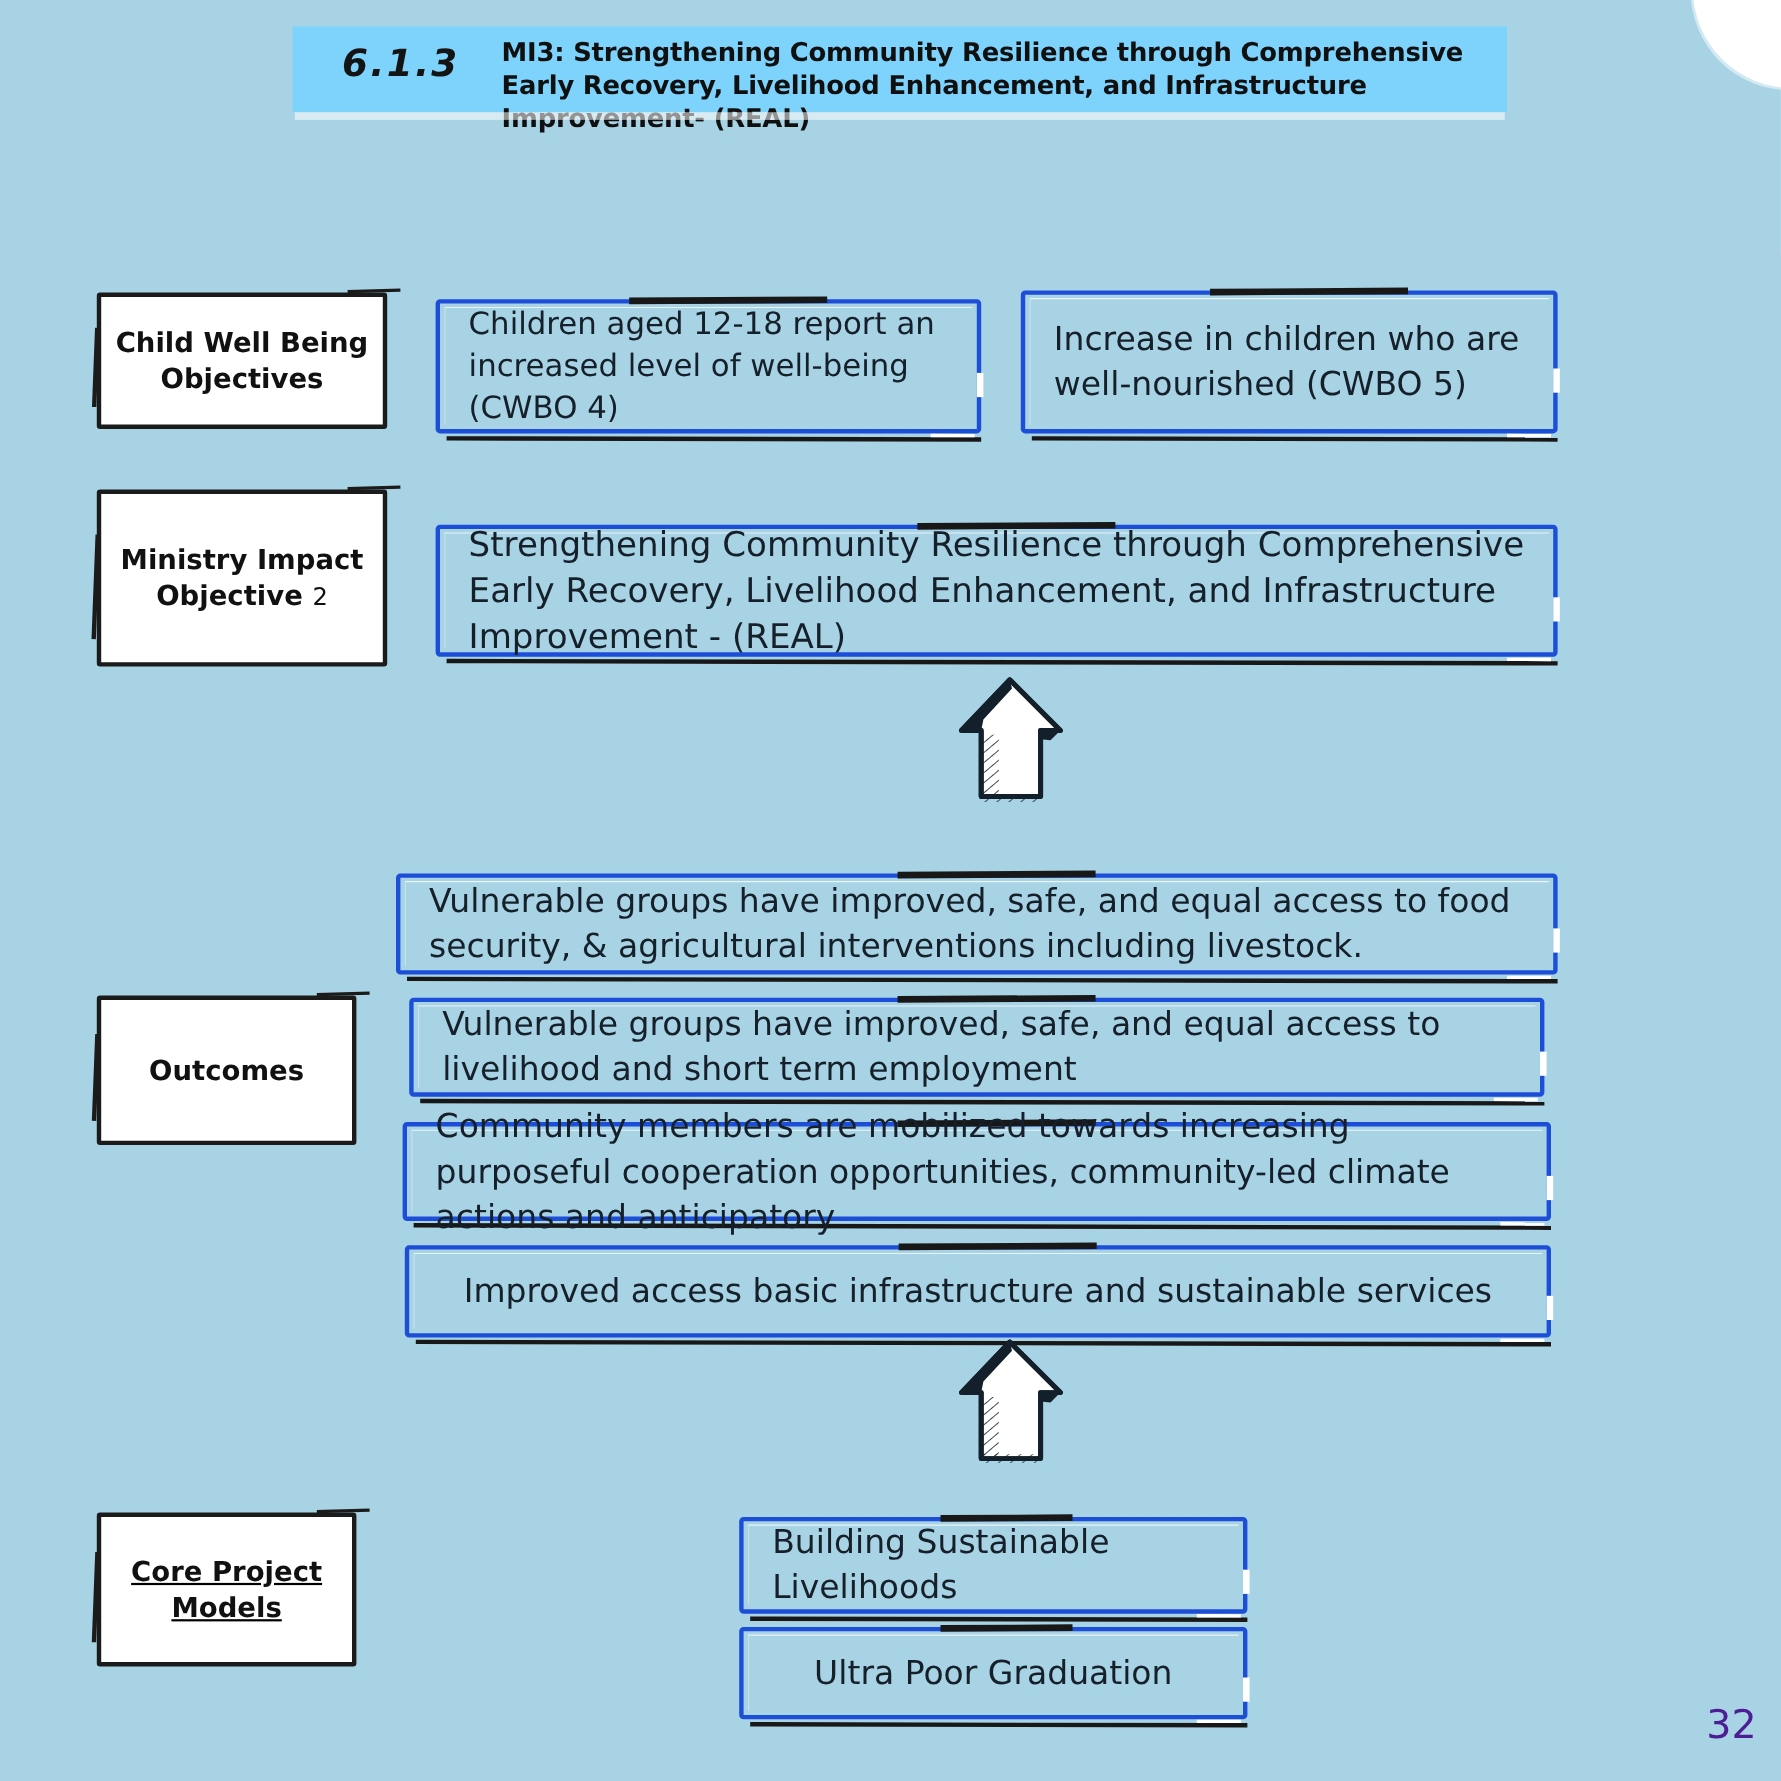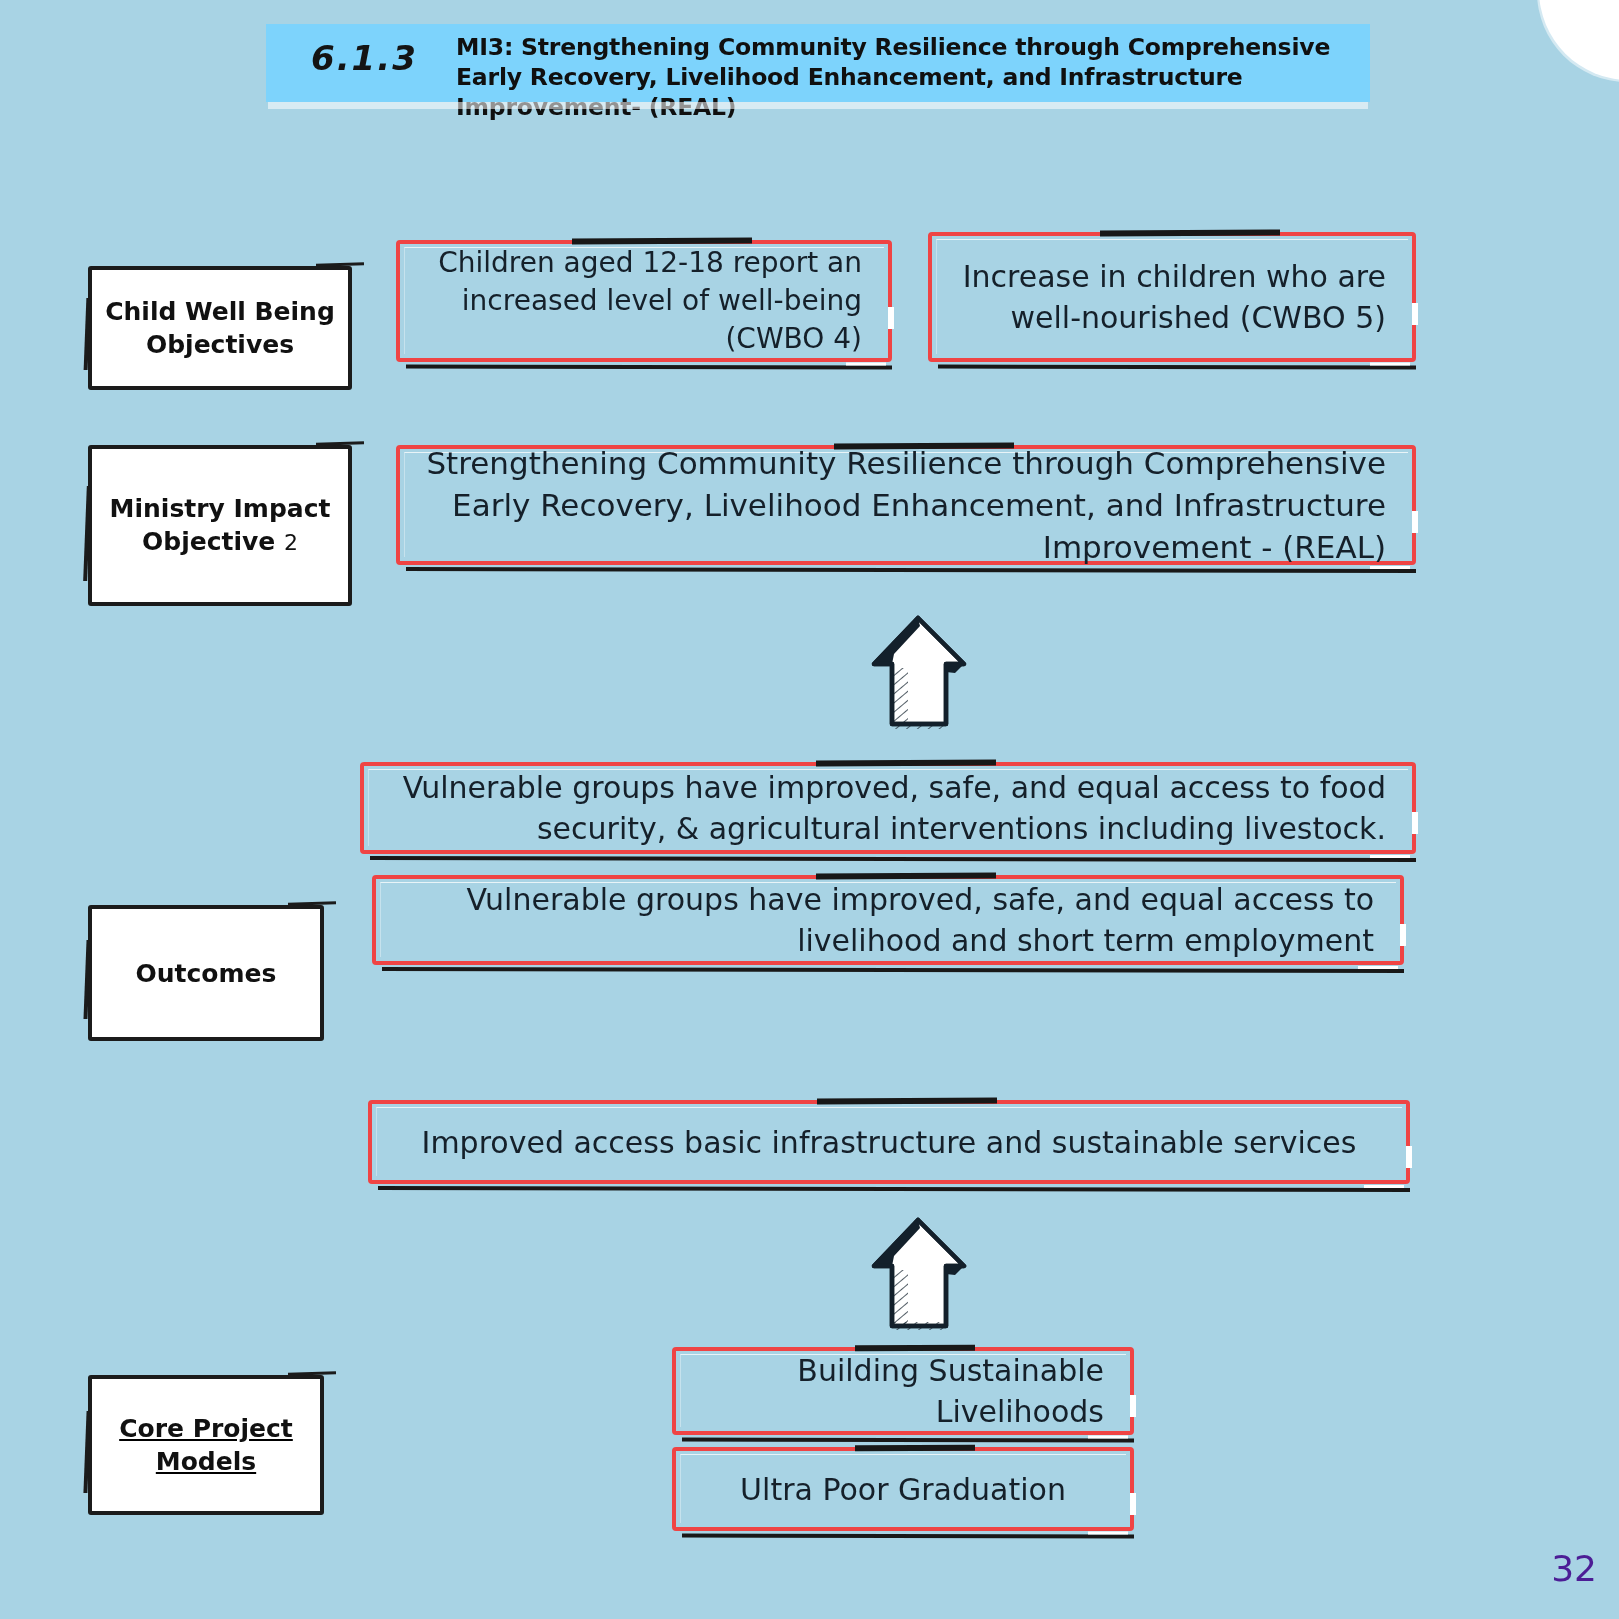--- a/index.html
+++ b/index.html
@@ -115,27 +115,28 @@
   }
   .label-card .lc-text .sub {
     font-weight: normal;
     font-size: 22px;
   }
 
   
   .sk-box {
     position: absolute;
     box-sizing: border-box;
-    border: 4px solid #ef4444;
+    border: 4px solid #1d4ed8;
     border-radius: 4px;
     background: transparent;
     display: flex;
     align-items: center;
     justify-content: center;
-    text-align: right;
+    text-align: left;
+    margin-top: 32px;
   }
   .sk-box .sb-inner {
     position: absolute;
     left: 4px; right: 4px; top: 3px; bottom: 4px;
     border-top: 1.5px solid rgba(255,255,255,0.75);
     border-left: 1.5px solid rgba(255,255,255,0.35);
     pointer-events: none;
   }
   
   .sk-box .sb-shadow {
@@ -281,20 +282,27 @@
   </div>
 
   <div class="sk-box" style="left:372px; top:875px; width:1032px; height:90px;">
     <div class="sb-inner"></div>
       <div class="sb-nub"></div>
       <div class="sb-shadow"></div>
       <div class="sb-right-tick"></div>
     <div class="sb-text t30">Vulnerable groups have improved, safe, and equal access to livelihood and short term employment</div>
   </div>
 
+  <div class="sk-box" style="left:366px; top:988px; width:1044px; height:90px;">
+    <div class="sb-inner"></div>
+      <div class="sb-nub"></div>
+      <div class="sb-shadow"></div>
+      <div class="sb-right-tick"></div>
+    <div class="sb-text t30">Community members are mobilized towards increasing purposeful cooperation opportunities, community-led climate actions and anticipatory</div>
+  </div>
 
   <div class="sk-box" style="left:368px; top:1100px; width:1042px; height:84px;">
     <div class="sb-inner"></div>
       <div class="sb-nub"></div>
       <div class="sb-shadow"></div>
       <div class="sb-right-tick"></div>
     <div class="sb-text t30">Improved access basic infrastructure and sustainable services</div>
   </div>
 
   <div class="up-arrow" style="left:860px; top:1214px;">

